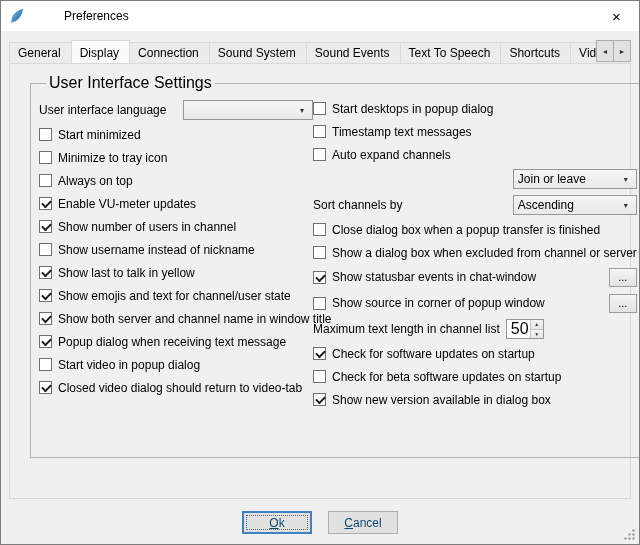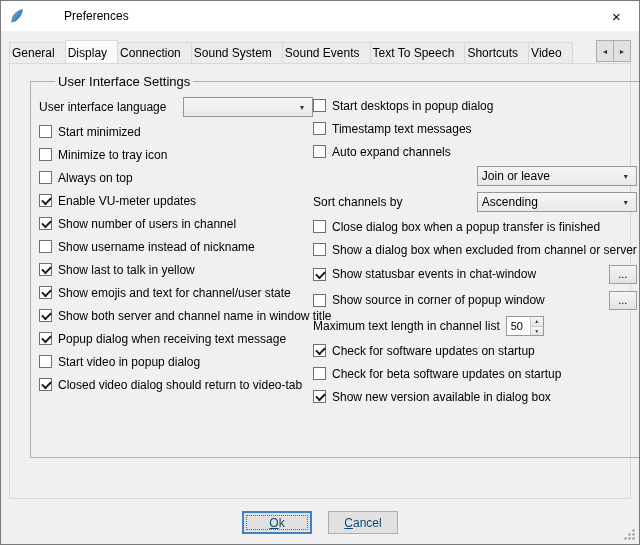--- a/index.html
+++ b/index.html
@@ -14,48 +14,48 @@
   }
   
   .titlebar { height:30px; background:#ffffff; display:flex; align-items:center; padding-left:8px;gap:32px; }
   .title-icon { width:16px; height:16px; margin-right:7px; flex-shrink:0; }
   .title-text { font-size:12px; }
   .close-btn { margin-left:auto; width:45px; height:30px; display:flex; align-items:center; justify-content:center; font-size:15px; color:#000; cursor:default; }
   
   .tabstrip-wrap { position:relative; margin:8px 8px 0 8px; }
   .tabs { display:flex; align-items:flex-end; height:24px; overflow:hidden; padding-right:38px; }
   .tab {
-    height:21px; padding:3px 10px 0 2px; background:#ececec;
+    height:21px; padding:3px 10px 0 8px; background:#ececec;
     border:1px solid #d9d9d9; border-bottom:none; margin-left:-1px;
     white-space:nowrap; font-size:12px; cursor:default;
   }
   .tab:first-child { margin-left:0; }
   .tab.active { height:24px; padding-top:5px; background:#fafafa; z-index:2; margin-bottom:-1px; border-bottom:1px solid #14532d; }
   .tab-scroll { position:absolute; right:0; top:1px; display:flex; z-index:3; }
   .scr { width:18px; height:22px; border:1px solid #adadad; background:#e1e1e1; display:flex; align-items:center; justify-content:center; font-size:7px; color:#333; margin-left:-1px; cursor:default; }
   
   .pane { margin:0 8px; border:1px solid #d9d9d9; height:436px; padding:10px 20px; position:relative; background:#f0f0f0; }
   fieldset.groupbox { border:1px solid #b2b2b2; margin:0; padding:4px 8px 8px 8px; height:384px; background:transparent; }
-  fieldset.groupbox legend { font-size:13px; padding:0 3px; margin-left:16px; }
+  fieldset.groupbox legend { font-size:16px; padding:0 3px; margin-left:7px; }
   .columns { display:flex; padding-top:4px; }
   .col-left { width:274px; flex-shrink:0; }
   .col-right { flex:1; min-width:0; }
   .row { display:flex; align-items:center; height:17px; margin-bottom:6px; white-space:nowrap; }
   .combo-row { height:20px; }
   .cb { width:13px; height:13px; border:1px solid #707070; background:#fff; flex-shrink:0; margin-right:6px; position:relative; }
   .cb.checked::after { content:""; position:absolute; left:2px; top:2px; width:7px; height:4px; border-left:2px solid #1c1c1c; border-bottom:2px solid #1c1c1c; transform:rotate(-45deg); }
   .lbl, .cb-label { font-size:12px; }
   .combo { height:20px; border:1px solid #979797; background:linear-gradient(#f5f5f5,#e9e9e9); display:flex; align-items:center; padding:0 4px; cursor:default; }
   .combo-text { flex:1; overflow:hidden; font-size:12px; }
   .combo-arrow { width:12px; text-align:center; font-size:8px; color:#333; flex-shrink:0; }
   .lang-combo { width:130px; margin-left:auto; }
-  .wide-combo { width:160px; margin-left:auto; }
+  .wide-combo { width:124px; margin-left:auto; }
   .mini-btn { margin-left:auto; width:28px; height:19px; border:1px solid #9c9c9c; background:linear-gradient(#f5f5f5,#e2e2e2); font-size:11px; line-height:12px; text-align:center; font-family:inherit; padding:0; cursor:default; }
   .spin { width:38px; height:20px; border:1px solid #979797; background:#fff; display:flex; margin-left:6px; }
-  .spin-value { flex:1; display:flex; align-items:center; padding-left:4px; font-size:11px; }
+  .spin-value { flex:1; display:flex; align-items:center; padding-left:4px; font-size:16px; }
   .spin-btns { width:13px; border-left:1px solid #c5c5c5; display:flex; flex-direction:column; }
   .spin-up, .spin-down { flex:1; font-size:5px; line-height:8px; text-align:center; color:#333; background:linear-gradient(#f5f5f5,#e6e6e6); cursor:default; }
   .spin-up { border-bottom:1px solid #c5c5c5; }
   
   .footer { position:absolute; left:0; right:0; bottom:10px; display:flex; justify-content:center; gap:16px; }
   .btn { width:70px; height:23px; border:1px solid #adadad; background:#e1e1e1; font-size:12px; font-family:inherit; padding:0; color:#0c4a6e; cursor:default; }
   .btn .key { text-decoration:underline; }
   .btn-ok { border:2px solid #3e82c4; position:relative; }
   .btn-ok::after { content:""; position:absolute; inset:2px; border:1px dotted #666; pointer-events:none; }
   .size-grip { position:absolute; right:3px; bottom:3px; width:13px; height:13px; cursor:default; }

